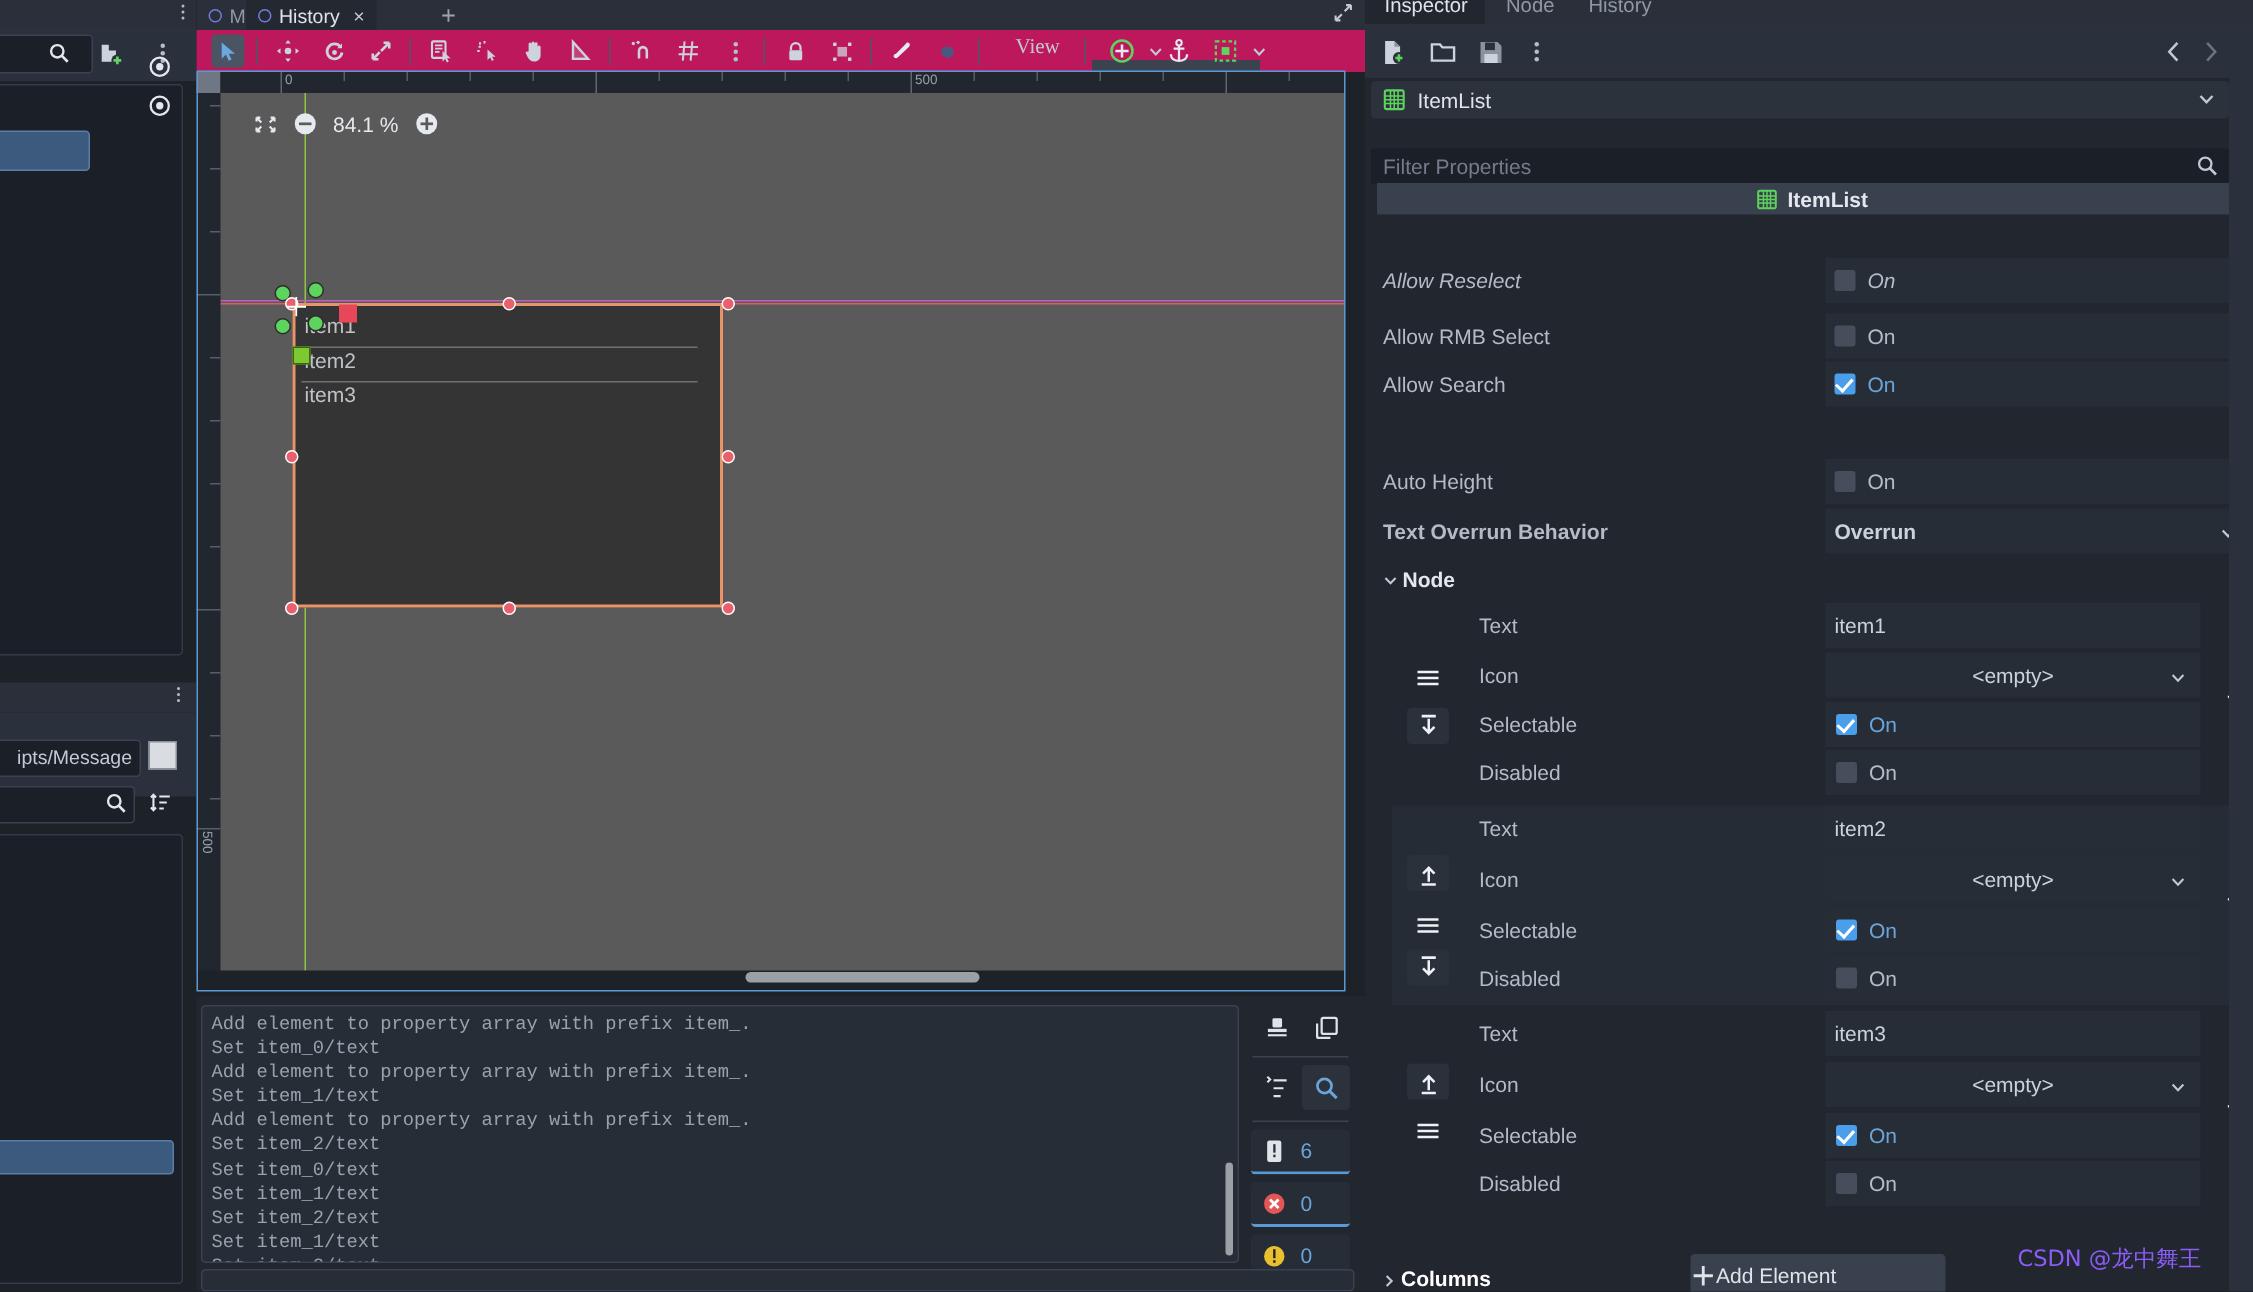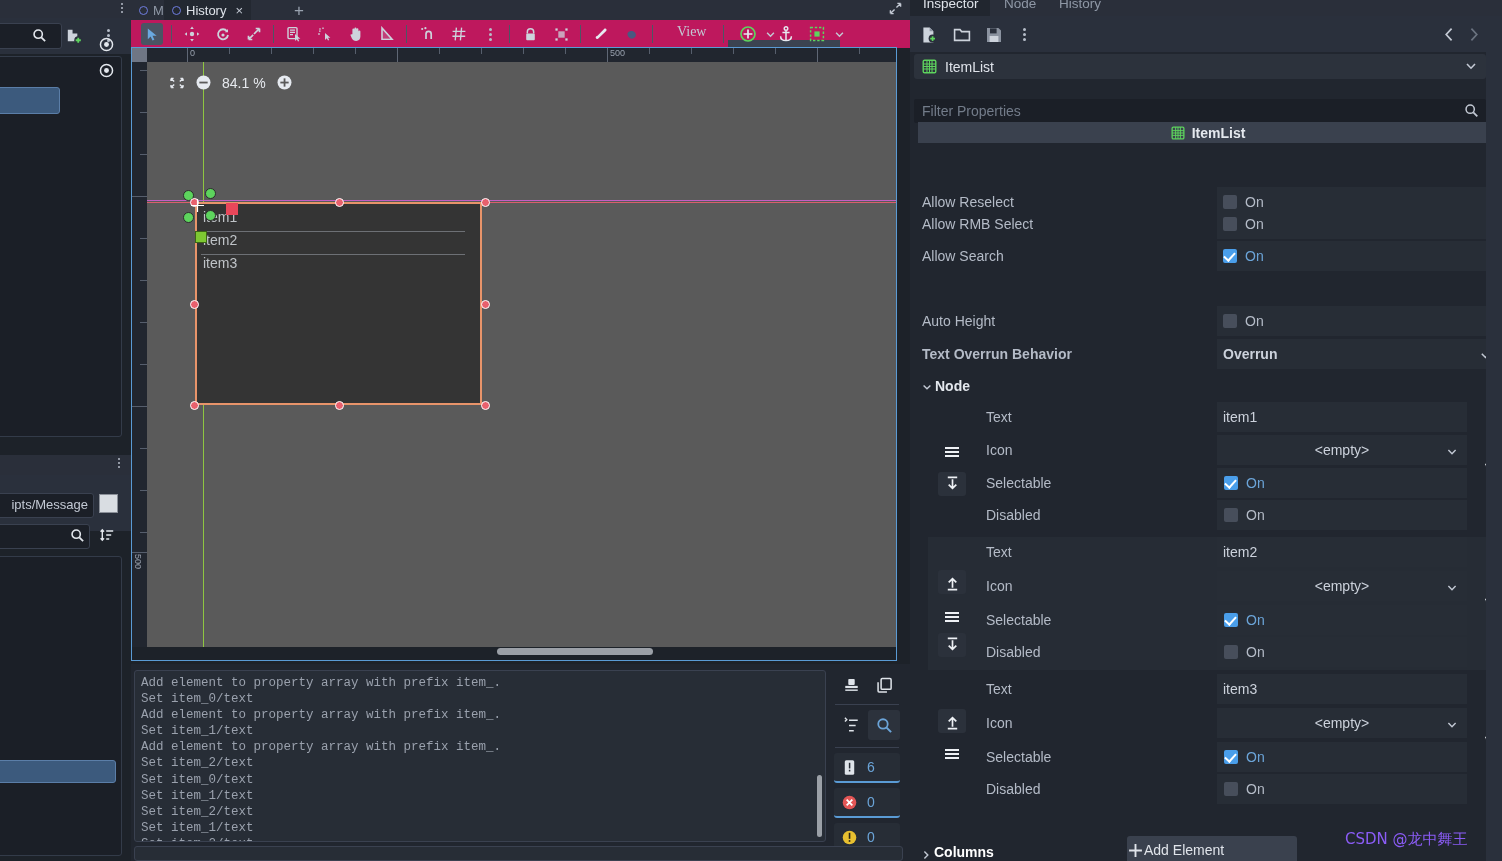--- a/index.html
+++ b/index.html
@@ -708,21 +708,21 @@
           <rect x="1.3" y="1.3" width="13.4" height="13.4" rx="1.4" stroke="#5ed45e" stroke-width="1.5" fill="none"></rect>
           <g stroke="#5ed45e" stroke-width="1.1">
             <path d="M1.3 5.3h13.4M1.3 8h13.4M1.3 10.7h13.4M5.3 1.3v13.4M8 1.3v13.4M10.7 1.3v13.4"></path>
           </g>
         </svg>
     </span>
     <b>ItemList</b>
   </div>
 
 
-  <div class="prop" style="top:187px;">
+  <div class="prop" style="top:172px;font-style:italic;">
     <div class="lbl">Allow Reselect</div>
     <div class="valbox"></div>
     <div class="cb"></div>
     <div class="onlbl">On</div>
   </div>
 
   <div class="prop" style="top:209px;">
     <div class="lbl">Allow RMB Select</div>
     <div class="valbox"></div>
     <div class="cb"></div>

